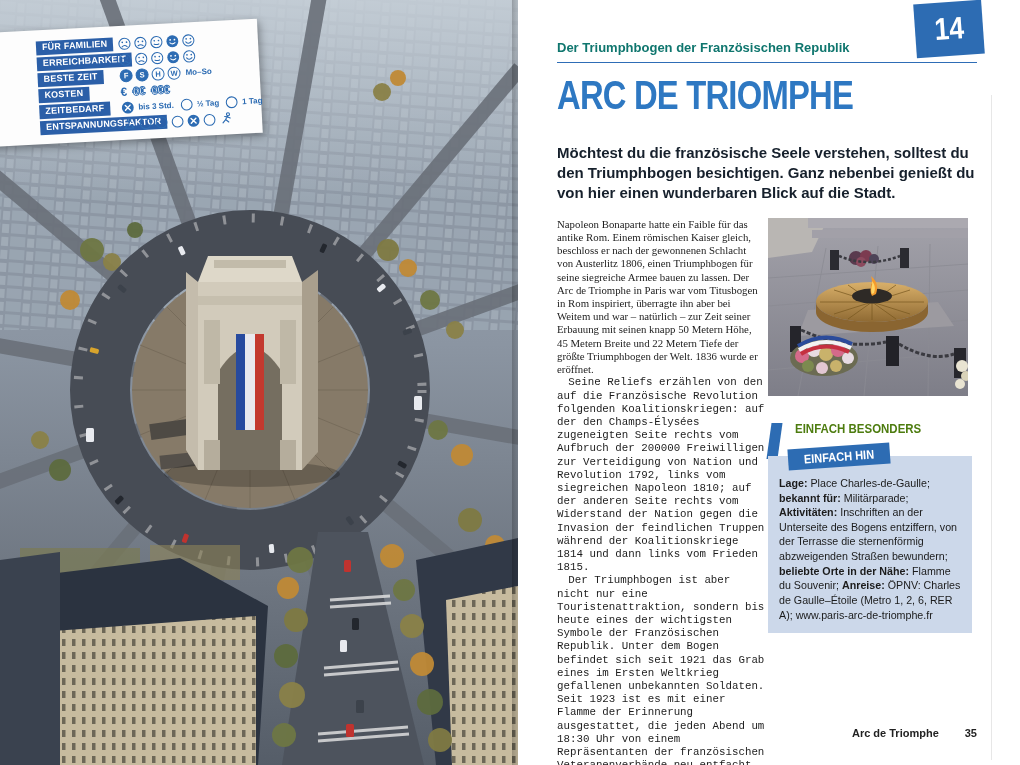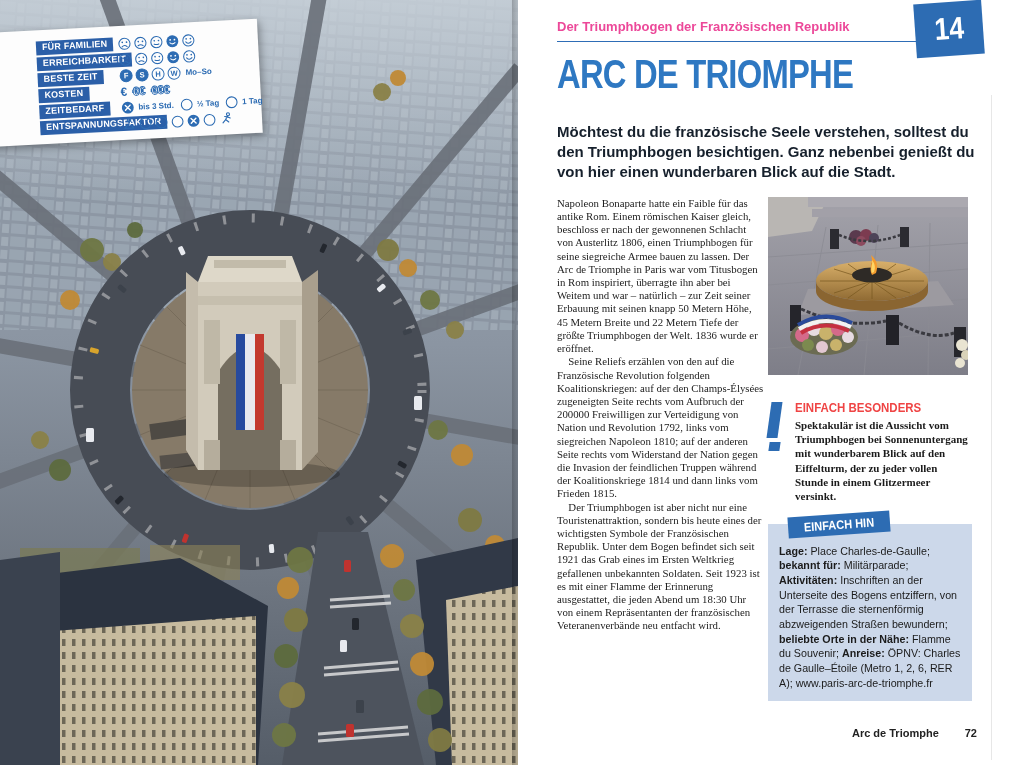--- a/index.html
+++ b/index.html
@@ -23,41 +23,41 @@
   .season.active{background:#2d6cb3;color:#fff;}
   .small-blue{font-size:8px;font-weight:700;color:#2d6cb3;margin-left:2px;}
   .euro{font-size:12px;font-weight:700;color:#2d6cb3;letter-spacing:-.5px;}
   .euro.outline{color:#2d6cb3;-webkit-text-fill-color:transparent;-webkit-text-stroke:0.9px #2d6cb3;}
   
   .page-right{position:absolute;left:518px;top:0;width:502px;height:765px;background:#fff;}
   .gutter{position:absolute;left:512px;top:0;width:14px;height:765px;
           background:linear-gradient(90deg,rgba(0,0,0,.22),rgba(0,0,0,0) 70%);pointer-events:none;}
   .edge-line{position:absolute;left:991px;top:95px;width:1px;height:665px;background:#e7e7e7;}
   .rp-inner{position:absolute;left:39px;top:0;width:420px;}
-  .kicker{margin-top:19px;color:#ec4899;font-size:13px;font-weight:700;}
+  .kicker{margin-top:40px;color:#0f766e;font-size:13px;font-weight:700;}
   .rule{margin-top:7px;border-bottom:1.6px solid #2e6db6;}
   .badge{position:absolute;right:-6px;top:2px;width:68px;height:54px;background:#2d6cb3;
          transform:rotate(-4deg);display:flex;align-items:center;justify-content:center;}
   .badge span{color:#fff;font-size:31px;font-weight:700;display:inline-block;transform:scaleX(.85);}
   .title{margin-top:12px;color:#2e78c2;font-size:41px;font-weight:700;letter-spacing:-1px;line-height:1;}
   .t-cond{display:inline-block;transform:scaleX(.8);transform-origin:left center;white-space:nowrap;}
   .intro{margin-top:8px;color:#16202c;font-size:15px;font-weight:700;line-height:1.32;width:424px;}
   .cols{display:flex;gap:3px;margin-top:14px;}
   .col1{width:208px;}
   .col2{width:204px;position:relative;}
   .body-p{margin:0;font-family:"Liberation Serif",serif;font-size:10.8px;line-height:13.2px;
           color:#1c1c1c;text-align:left;}
-  .body-p + .body-p{text-indent:1.05em;}
+  .body-p + .body-p{text-indent:1.05em;font-family:Liberation Mono, monospace;}
   .photo2{width:200px;height:178px;overflow:hidden;}
   .cont-p{margin:29px 0 0 0;font-family:"Liberation Serif",serif;font-size:10.8px;line-height:13.2px;color:#1c1c1c;}
   .besonders{margin-top:25px;position:relative;padding-left:27px;}
   .excl{position:absolute;left:1px;top:2px;width:14px;}
   .excl .bar{width:11px;height:36px;background:#2d6cb3;transform:skewX(-8deg);}
   .excl .dot{width:11px;height:9px;background:#2d6cb3;transform:skewX(-8deg);margin-top:4px;}
-  .bes-head{color:#ef4444;font-size:13.5px;font-weight:700;}
+  .bes-head{color:#4d7c0f;font-size:13.5px;font-weight:700;}
   .bes-text{margin-top:3px;font-family:"Liberation Serif",serif;font-weight:700;font-size:11px;
             line-height:1.3;color:#1b1b1b;}
   .hin-wrap{margin-top:20px;position:relative;}
   .hin-chip{position:absolute;left:20px;top:-10px;background:#2d6cb3;color:#fff;font-size:12.5px;
             font-weight:700;padding:4px 11px 3px;transform:rotate(-4deg);z-index:2;}
   .hin-chip span{display:inline-block;transform:scaleX(.88);}
   .hin-box{background:#ccd8ea;padding:20px 11px 11px;margin-top:2px;}
   .hin-text{font-family:Liberation Sans, sans-serif;font-size:10.7px;line-height:1.37;color:#1b1b1b;}
   .hin-text .b{font-weight:700;}
   .footer{position:absolute;right:43px;bottom:26px;display:flex;gap:26px;align-items:baseline;}
@@ -465,33 +465,32 @@
             </svg>
           </div>
 
 
           <div class="besonders">
             <div class="excl">
                 <div class="bar"></div>
                 <div class="dot"></div>
               </div>
             <div class="bes-head"><span class="t-cond" style="transform:scaleX(.85)">EINFACH BESONDERS</span></div>
-            <div class="bes-text">Spektakulär ist die Aussicht vom Triumphbogen bei Sonnenuntergang mit wunderbarem Blick auf den Eiffelturm, der zu jeder vollen Stunde in einem Glitzermeer versinkt.</div>
           </div>
 
           <div class="hin-wrap">
             <div class="hin-chip"><span>EINFACH HIN</span></div>
             <div class="hin-box">
               <div class="hin-text"><span class="b">Lage:</span><span> Place Charles-de-Gaulle; </span><span class="b">bekannt für:</span><span> Militärparade; </span><span class="b">Aktivitäten:</span><span> Inschriften an der Unterseite des Bogens entziffern, von der Terrasse die sternenförmig abzweigenden Straßen bewundern; </span><span class="b">beliebte Orte in der Nähe:</span><span> Flamme du Souvenir; </span><span class="b">Anreise:</span><span> ÖPNV: Charles de Gaulle–Étoile (Metro 1, 2, 6, RER A); www.paris-arc-de-triomphe.fr</span></div>
             </div>
           </div>
         </div>
       </div>
     </div>
 
     <div class="footer">
       <span class="ft">Arc de Triomphe</span>
-      <span class="ft">72</span>
+      <span class="ft">35</span>
     </div>
   </div>
 
   <div class="edge-line"></div>
 </div>
 
 </body></html>

